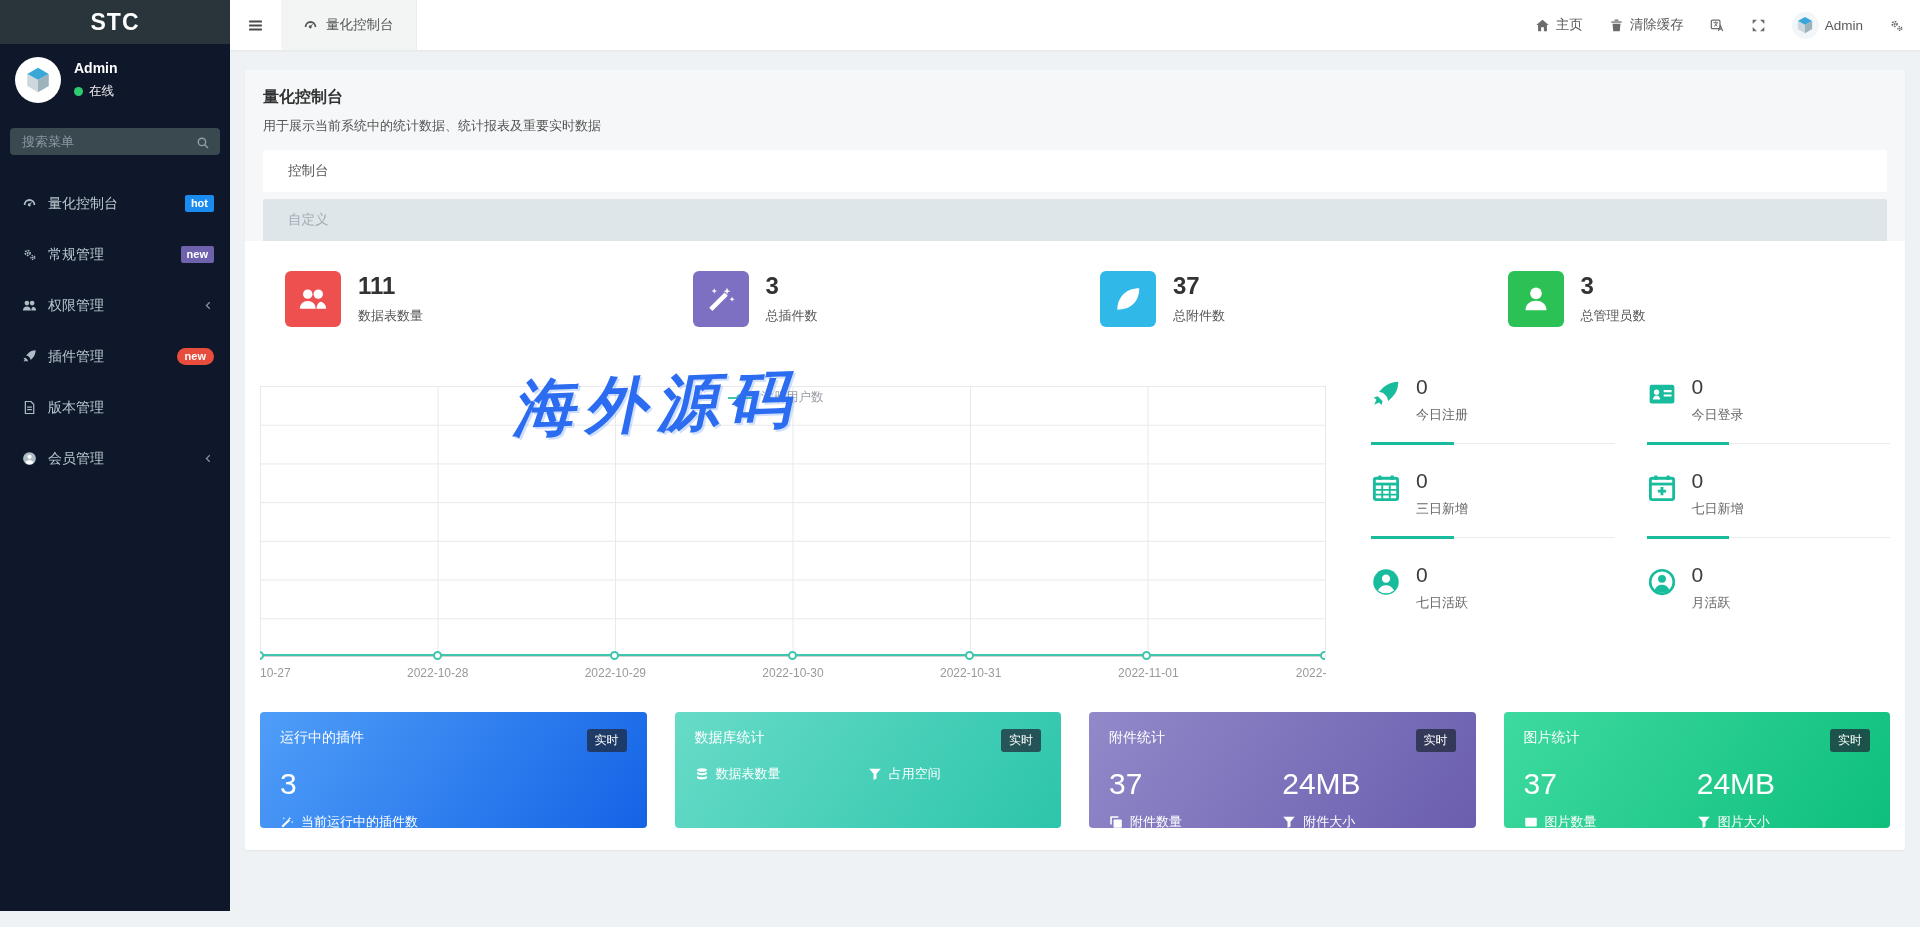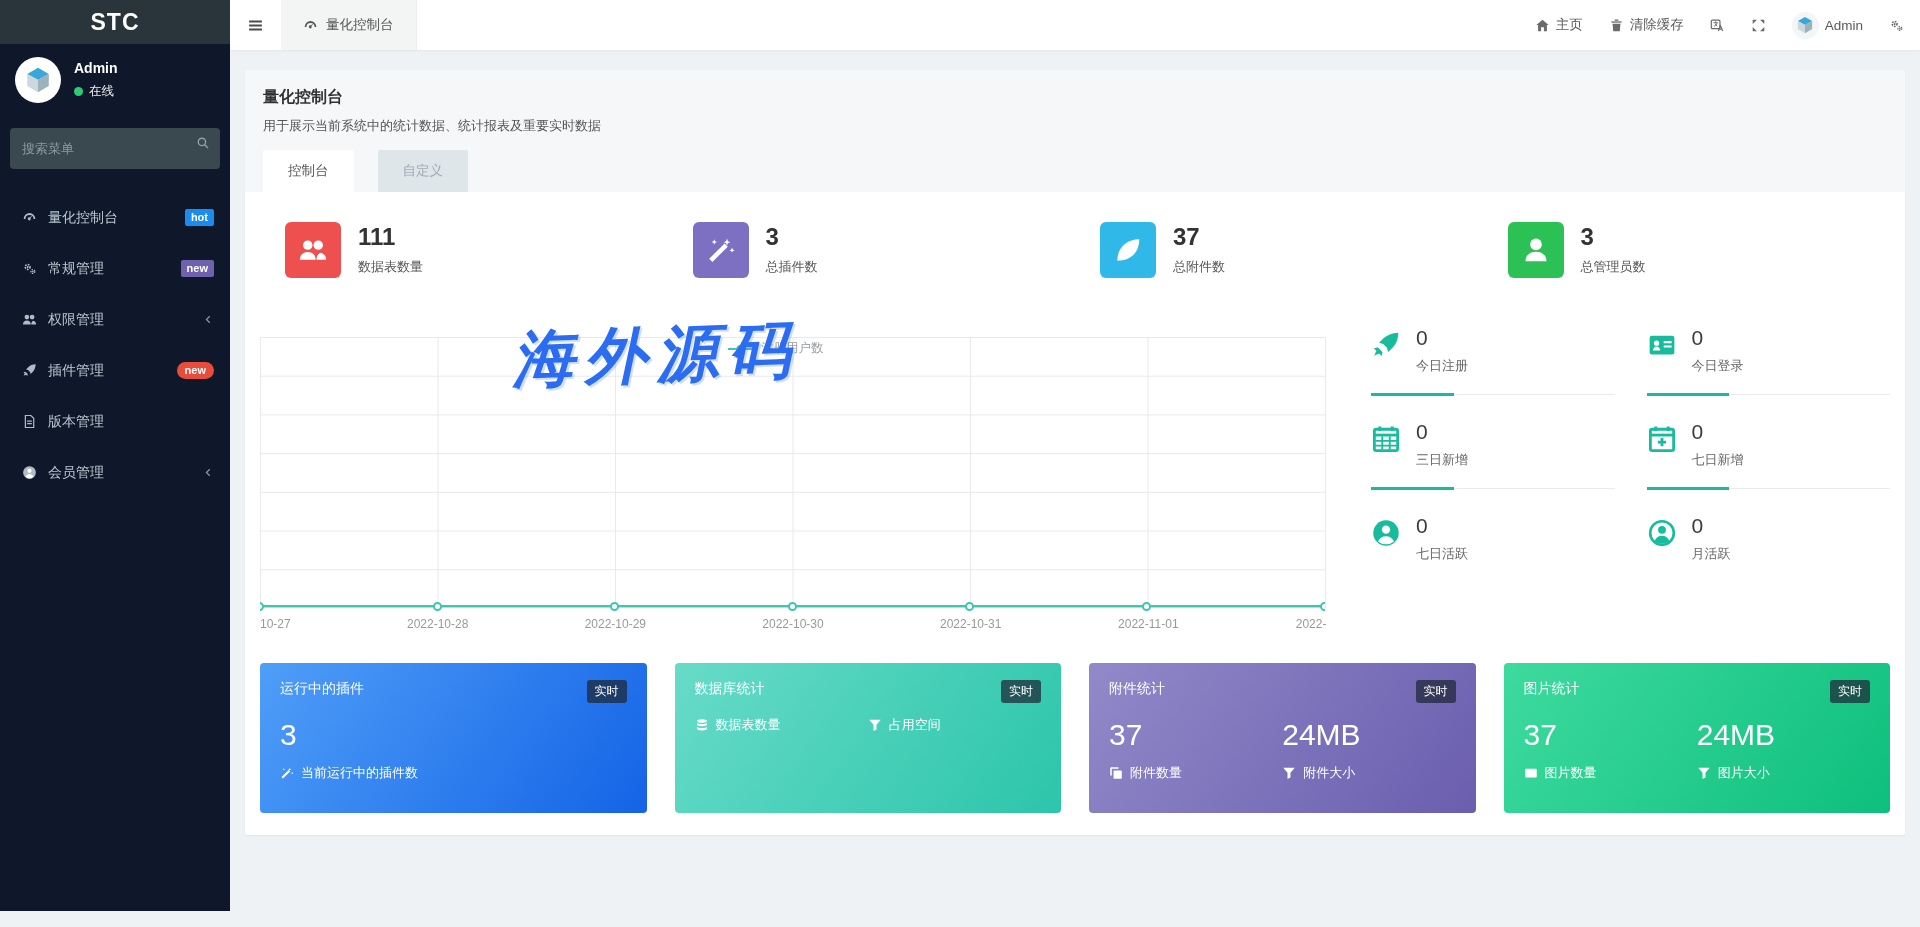--- a/index.html
+++ b/index.html
@@ -11,21 +11,21 @@
   .sidebar { position:fixed; left:0; top:0; bottom:16px; width:230px; background:#0f172a; z-index:20; }
   .logo { height:44px; background:#2a353b; color:#fff; font-size:23px; font-weight:bold;
           display:flex; align-items:center; justify-content:center; letter-spacing:1px; }
   .user-panel { display:flex; align-items:center; gap:13px; padding:13px 15px 10px; }
   .avatar { width:46px; height:46px; border-radius:50%; background:#fff; display:flex; align-items:center; justify-content:center; flex:0 0 46px; }
   .avatar svg { width:30px; height:30px; }
   .u-name { color:#fff; font-size:14px; font-weight:bold; margin-bottom:7px; }
   .u-status { color:#eee; font-size:12.5px; display:flex; align-items:center; gap:6px; }
   .dot { width:9px; height:9px; border-radius:50%; background:#2dcc70; display:inline-block; }
   .search { position:relative; margin:15px 10px 0; }
-  .search input { width:100%; height:41px; background:#3a4950; border:none; border-radius:4px;
+  .search input { width:100%; height:27px; background:#3a4950; border:none; border-radius:4px;
                   color:#cfd8dc; font-size:13px; padding:0 32px 0 12px; outline:none; }
   .search input::placeholder { color:#8b9aa3; }
   .search .s-ic { position:absolute; right:10px; top:8px; width:14px; height:14px; color:#90a0a8; }
   .menu { margin-top:23px; }
   .menu-item { height:51px; display:flex; align-items:center; padding:0 16px 0 22px;
                color:#b8c7ce; font-size:14px; cursor:pointer; }
   .menu-item .m-ic { width:15px; height:15px; margin-right:11px; color:#aebdc4; flex:0 0 15px; }
   .badge { margin-left:auto; font-size:11px; font-weight:bold; color:#fff; padding:2px 6px; border-radius:2px; line-height:1.2; }
   .badge.b-blue { background:#1a8cf0; }
   .badge.b-purple { background:#6e62ac; }
@@ -45,21 +45,21 @@
   .tb-item svg { width:15px; height:15px; color:#6b6b6b; }
   .tb-avatar { width:27px; height:27px; border-radius:50%; background:#f2f6f8; display:flex; align-items:center; justify-content:center; }
   .tb-avatar svg { width:20px; height:20px; }
 
   
   .main { position:absolute; left:230px; top:50px; right:0; padding:20px 15px; }
   .panel { background:#fff; border-radius:3px; box-shadow:0 1px 2px rgba(0,0,0,.06); overflow:hidden; }
   .panel-head { background:#f5f7f8; padding:17px 18px 0; }
   .p-title { font-size:16px; font-weight:bold; color:#333; margin-bottom:9px; }
   .p-sub { font-size:13px; color:#555; margin-bottom:15px; }
-  .tabs { display:flex; gap:24px; }
+  .tabs { display:flex; gap:7px;flex-direction:column; }
   .tab { padding:12px 25px; font-size:13.5px; cursor:pointer; border-radius:2px 2px 0 0; }
   .tab.active { background:#fff; color:#555; }
   .tab.inactive { background:#dfe6ea; color:#9fabb4; }
   .panel-body { padding:30px 15px 22px; background:#fff; }
 
   
   .stats-row { display:flex; margin-bottom:45px; }
   .stat { width:25%; display:flex; align-items:center; gap:17px; padding-left:25px; }
   .chip { width:56px; height:56px; border-radius:6px; display:flex; align-items:center; justify-content:center; color:#fff; }
   .chip svg { width:30px; height:30px; }
@@ -92,21 +92,21 @@
   .quick-grid { flex:1; display:grid; grid-template-columns:1fr 1fr; column-gap:32px; row-gap:26px; align-content:start; padding-top:4px; }
   .q-top { display:flex; gap:15px; }
   .q-top svg { width:30px; height:30px; color:#18bc9c; margin-top:3px; flex:0 0 30px; }
   .q-num { font-size:21px; color:#3c3c3c; line-height:1; }
   .q-lbl { font-size:13px; color:#666; margin-top:9px; }
   .q-div { position:relative; height:1px; background:#ebebeb; margin-top:19px; }
   .q-div::before { content:''; position:absolute; left:0; top:-1px; height:3px; width:34%; background:#18bc9c; }
 
   
   .cards-row { display:flex; gap:28px; }
-  .gcard { flex:1; height:150px; border-radius:4px; color:#fff; padding:17px 20px; }
+  .gcard { flex:1; height:116px; border-radius:4px; color:#fff; padding:17px 20px; }
   .g1 { background:linear-gradient(125deg,#4f9ef8,#1463e6); }
   .g2 { background:linear-gradient(125deg,#67dbc8,#2cc5ab); }
   .g3 { background:linear-gradient(125deg,#9189c9,#6a5eae); }
   .g4 { background:linear-gradient(125deg,#3eda9f,#0ebf7c); }
   .g-head { display:flex; justify-content:space-between; align-items:flex-start; font-size:14px; }
   .badge-rt { background:rgba(29,39,54,.72); padding:3px 8px; border-radius:3px; font-size:12px; }
   .g-nums { display:flex; margin-top:15px; }
   .g-col { width:50%; }
   .g-val { font-size:30px; line-height:1.1; }
   .g-feet { display:flex; margin-top:13px; font-size:13px; }

